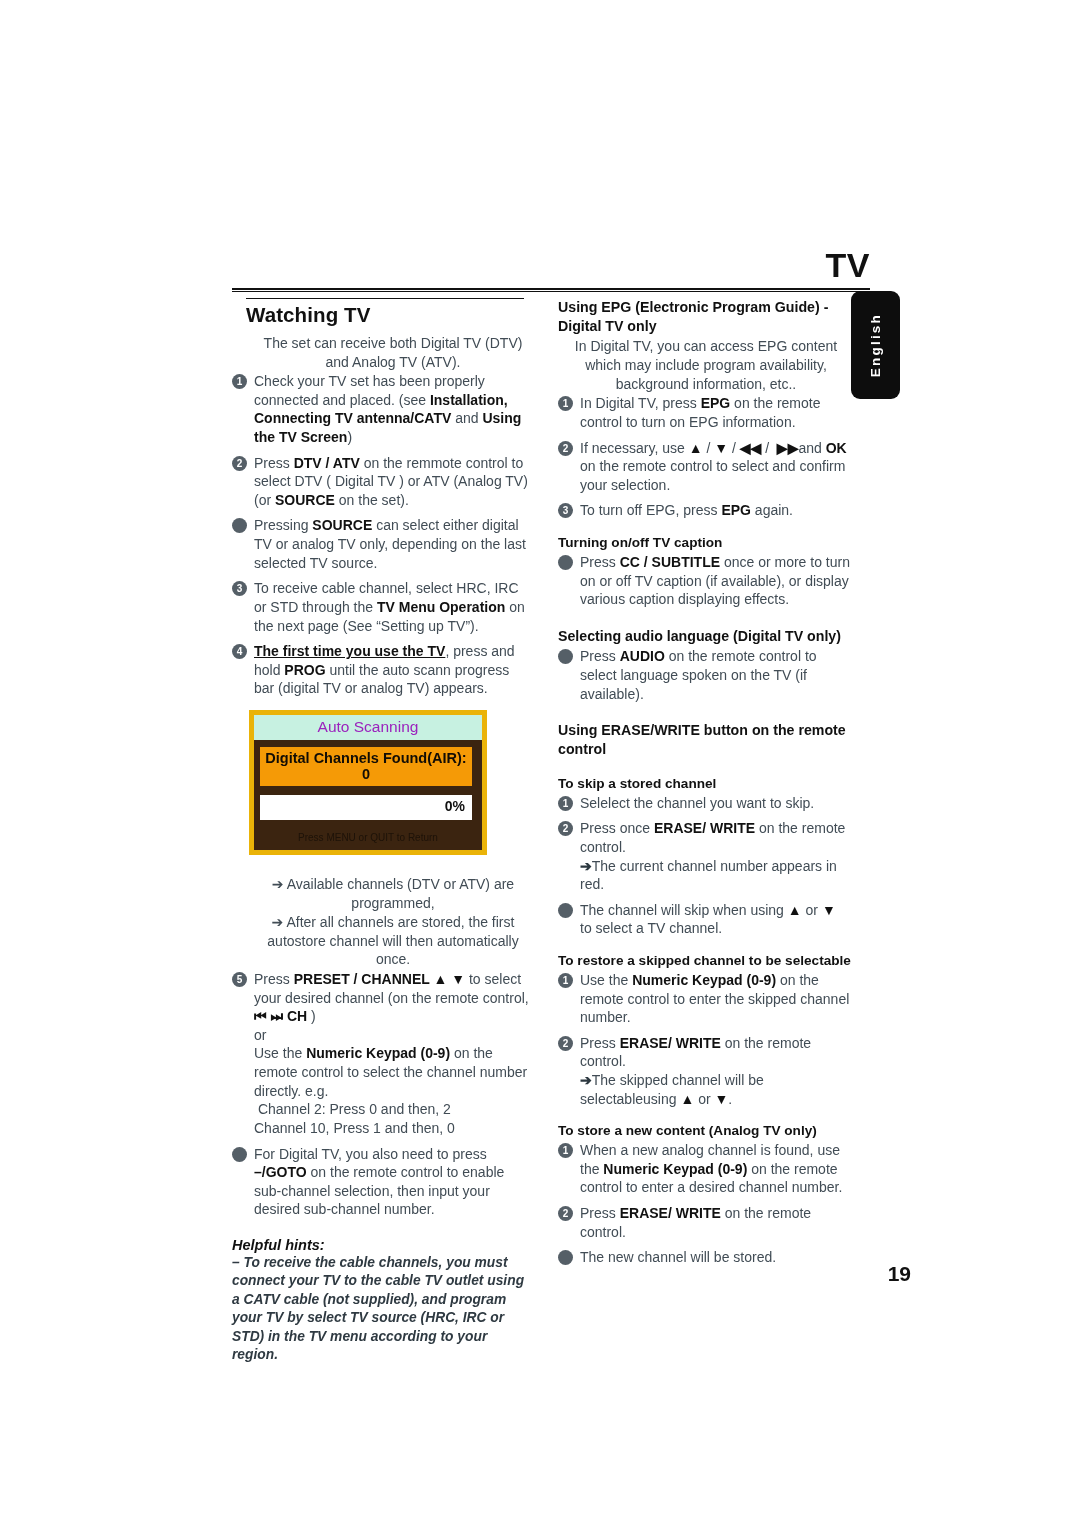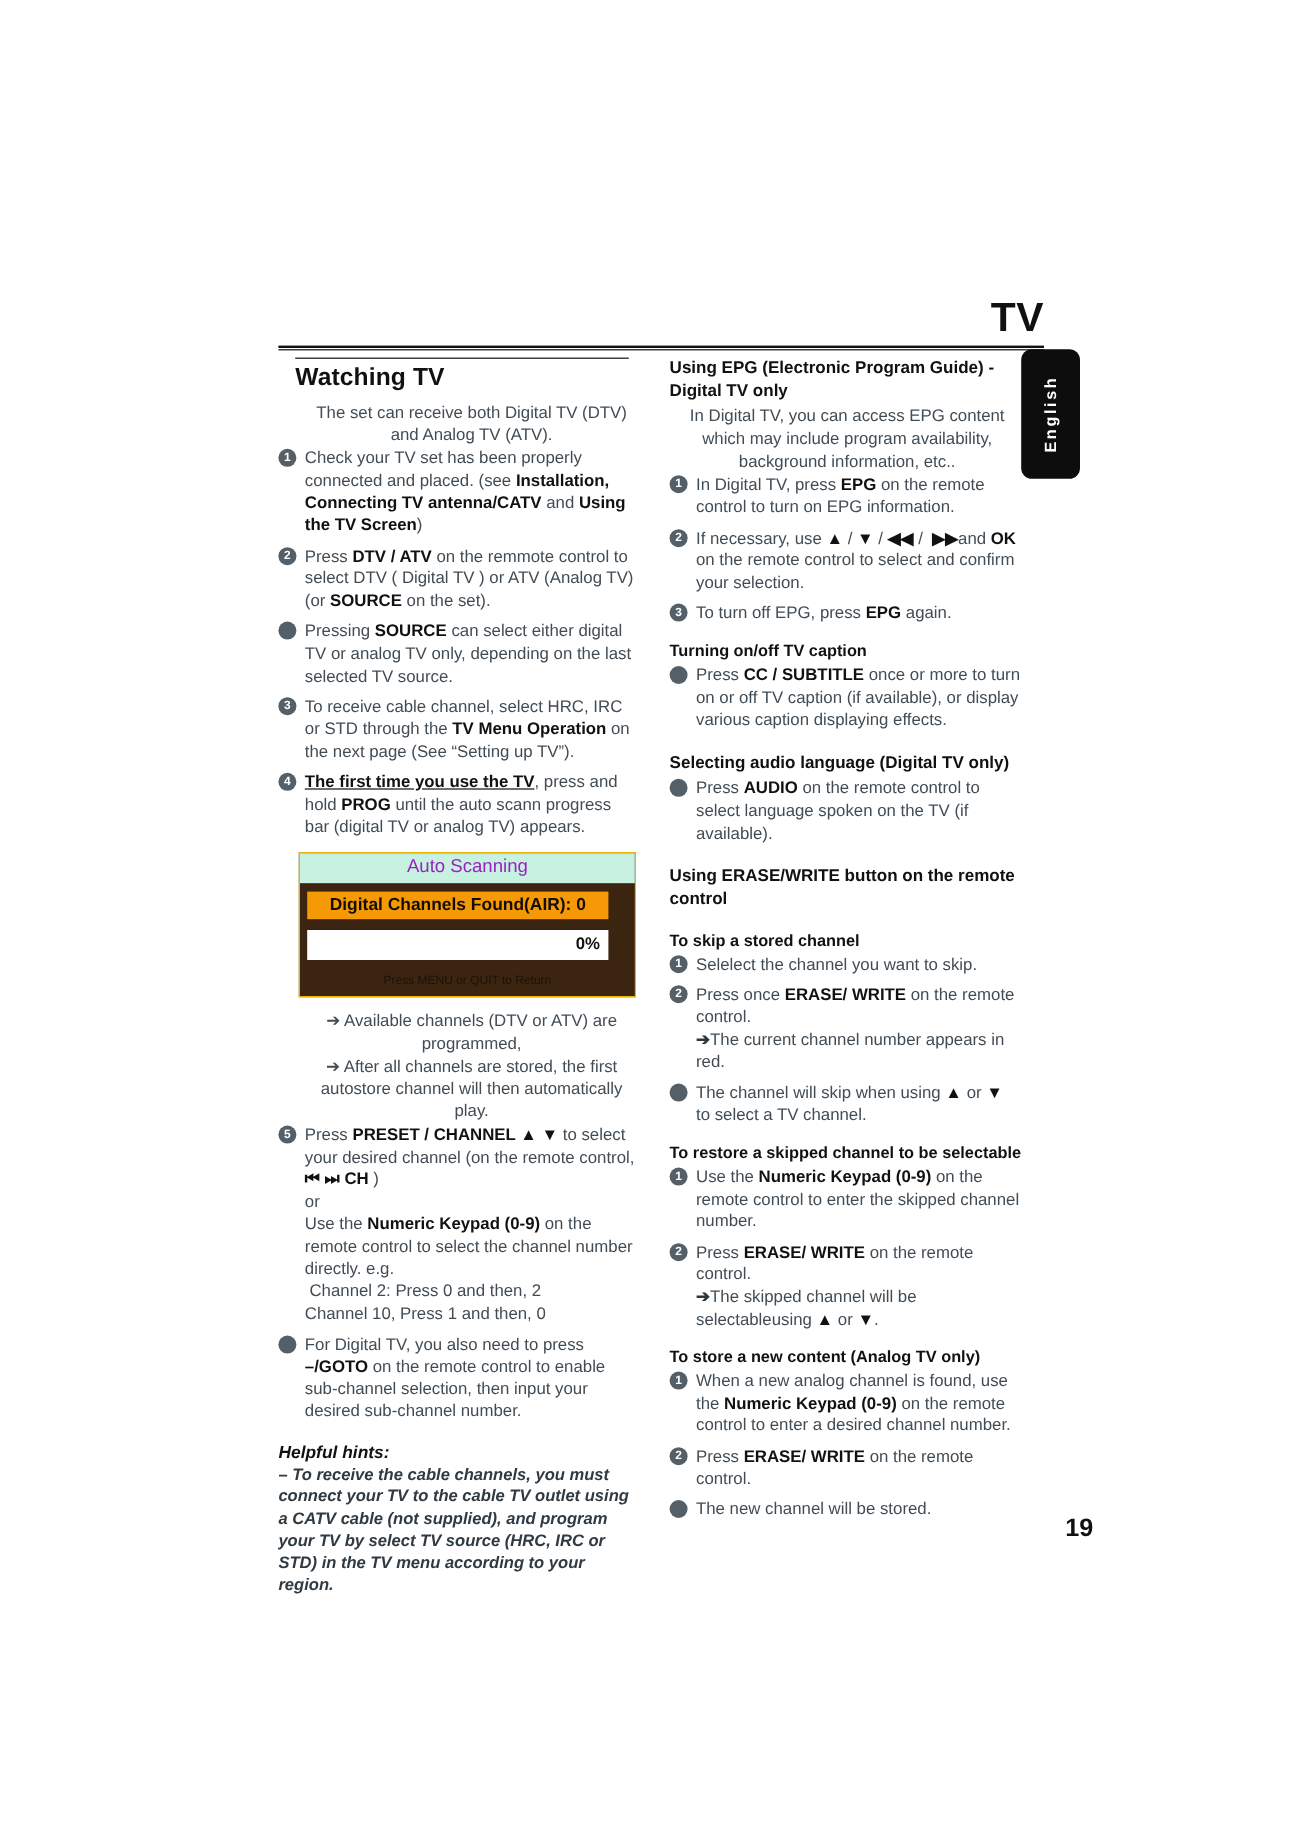--- a/index.html
+++ b/index.html
@@ -109,35 +109,35 @@
     font-size:14.5px; font-weight:bold; font-style:italic; color:#111;
     margin:0 0 1px 0;
   }
   .hints-b {
     font-size:13.8px; font-style:italic; font-weight:bold;
     line-height:1.34; color:#2f3a42; margin:0;
   }
 
   
   .osd {
-    margin:12px 0 10px 17px;
-    width:281px;
+    margin:12px 0 20px 17px;
+    width:238px;
     background:#3b2410;
-    border:1px solid #eab308;
+    border:5px solid #eab308;
     padding:0;
   }
   .osd-head {
     background:#c7f1e1;
     color:#9b22bd;
     font-size:15.5px;
     text-align:center;
     padding:3px 0 4px 0;
     font-family:"Liberation Sans", sans-serif;
   }
-  .osd-pad { padding:7px 22px 7px 6px; }
+  .osd-pad { padding:7px 10px 7px 6px; }
   .osd-found {
     background:#f59a06;
     color:#120d05;
     font-size:14.5px; font-weight:bold;
     text-align:center;
     padding:3px 0 4px 0;
   }
   .osd-bar {
     background:#ffffff;
     margin-top:9px;
@@ -203,21 +203,21 @@
         <div class="osd-found">Digital Channels Found(AIR): 0</div>
         <div class="osd-bar">
           <span class="osd-pct">0%</span>
         </div>
       </div>
       <div class="osd-foot">Press MENU or QUIT to Return</div>
     </div>
 
     <div id="left-after">
         <p class="body" style="margin-left: 22px;">➔ Available channels (DTV or ATV) are programmed,</p>
-        <p class="body" style="margin-left: 22px;">➔ After all channels are stored, the first autostore channel will then automatically play.</p>
+        <p class="body" style="margin-left: 22px;">➔ After all channels are stored, the first autostore channel will then automatically once.</p>
       </div>
 
     <div id="left-steps2">
         <div class="row">
           <span class="mk">5</span>
           <div class="txt">Press <b>PRESET / CHANNEL ▲ ▼</b> to select your desired channel (on the remote control, <b>⏮ ⏭ CH</b> )<br>or<br>Use the <b>Numeric Keypad (0-9)</b> on the remote control to select the channel number directly. e.g.<br>&nbsp;Channel 2: Press 0 and then, 2<br>Channel 10, Press 1 and then, 0</div>
         </div>
         <div class="row">
           <span class="mk dot"></span>
           <div class="txt">For Digital TV, you also need to press <b>–/GOTO</b> on the remote control to enable sub-channel selection, then input your desired sub-channel number.</div>

